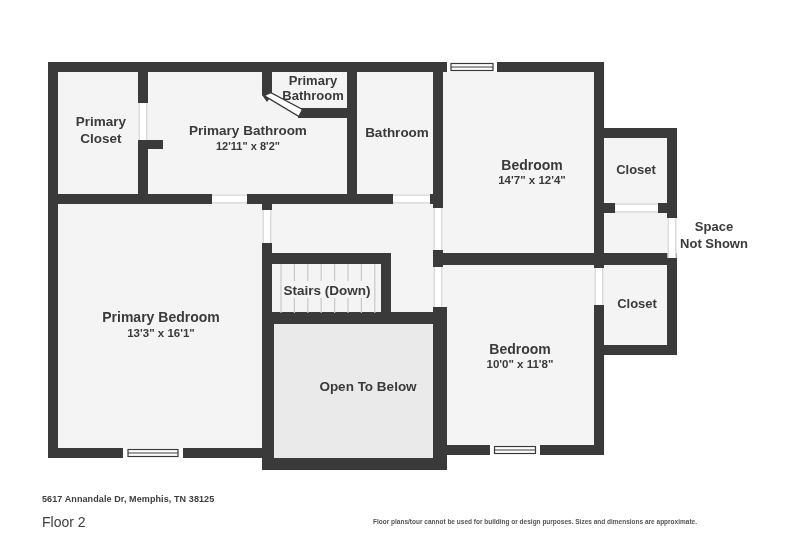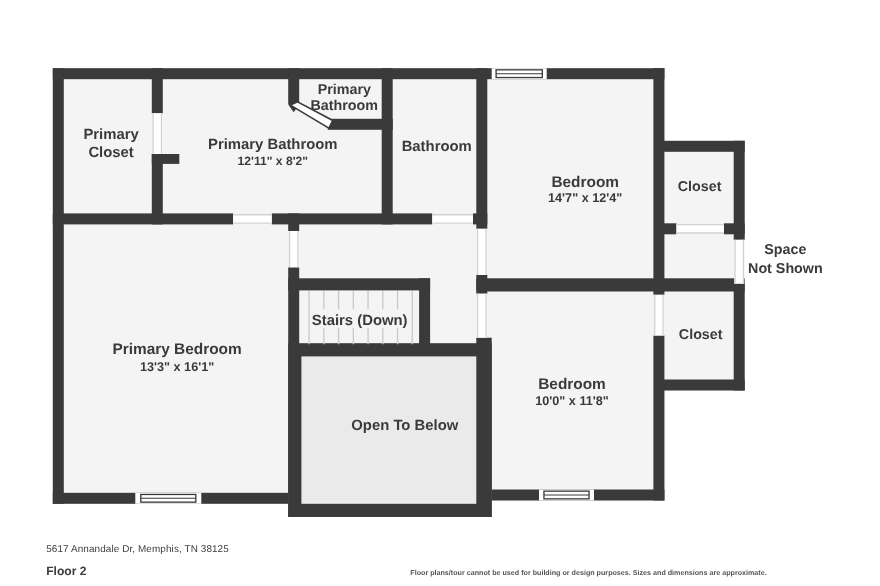--- a/index.html
+++ b/index.html
@@ -1,21 +1,21 @@
 <!DOCTYPE html>
 <html><head>
 <meta charset="utf-8">
 <style>
   html,body{margin:0;padding:0;background:#ffffff;}
   body{width:800px;height:533px;overflow:hidden;font-family:"Liberation Sans",sans-serif;}
   .stage{position:relative;width:800px;height:533px;background:#fff;}
   svg{position:absolute;left:0;top:0;}
   svg text{fill:#3a3a3a;font-weight:bold;font-family:"Liberation Sans",sans-serif;}
-  .footer-address{position:absolute;left:42px;top:494px;font-size:9px;font-weight:normal;color:#3d3d3d;letter-spacing:.1px;}
-  .footer-floor{position:absolute;left:42px;top:514px;font-size:11px;font-weight:bold;color:#3d3d3d;}
+  .footer-address{position:absolute;left:42px;top:494px;font-size:9px;font-weight:bold;color:#3d3d3d;letter-spacing:.1px;}
+  .footer-floor{position:absolute;left:42px;top:514px;font-size:14px;font-weight:normal;color:#3d3d3d;}
   .footer-disclaimer{position:absolute;left:270px;top:518px;width:530px;text-align:center;font-size:6.5px;font-weight:600;color:#555;}
 </style>
 </head>
 <body>
 
 <div class="stage">
 <svg width="800" height="533" viewBox="0 0 800 533">
 
   <g>
     <rect x="48" y="62" width="395" height="396" fill="#f4f4f4"></rect>

